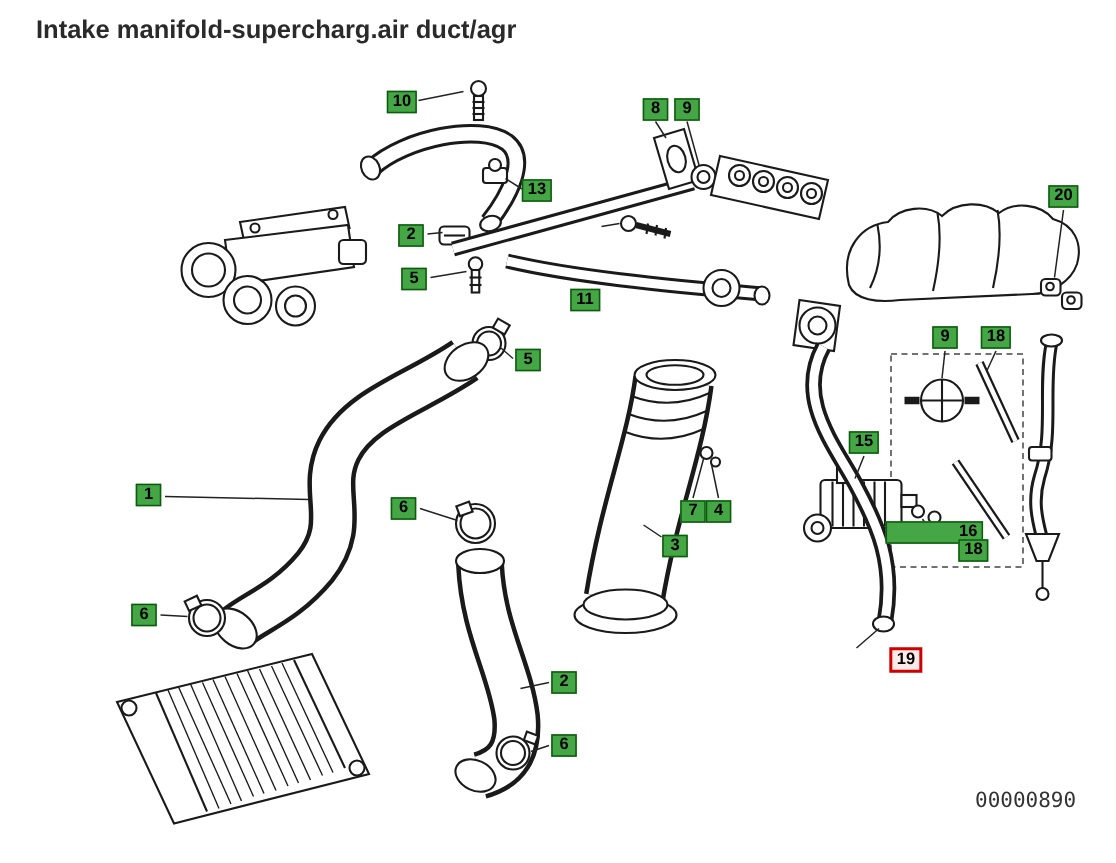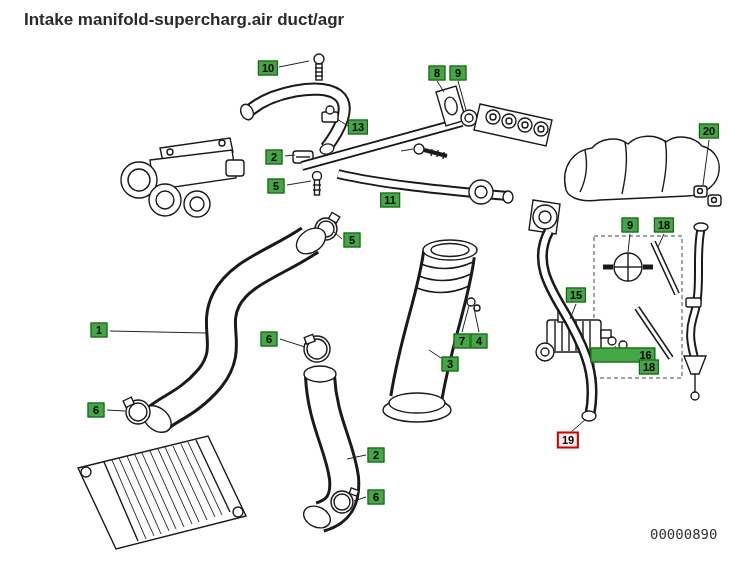--- a/index.html
+++ b/index.html
@@ -5,21 +5,21 @@
   html,body{margin:0;padding:0;background:#fff;}
   #page{position:relative;width:744px;height:575px;background:#fff;overflow:hidden;
         font-family:"Liberation Sans",sans-serif;}
   #title{position:absolute;left:24px;top:10px;font-size:17px;font-weight:bold;color:#2a2a2a;}
   #diagram-svg{position:absolute;left:0;top:0;}
   #labels-layer{position:absolute;left:0;top:0;width:744px;height:535px;pointer-events:none;}
   .part-label{position:absolute;transform:translate(-50%,-50%);
       background:#44a644;border:1px solid #0e5a0e;color:#000;
       font:bold 11px/13px "Liberation Sans",sans-serif;
       padding:0 3px;min-width:9px;text-align:center;cursor:pointer;pointer-events:auto;}
-  .part-label.highlighted{border:2px solid #d10000;background:#ffeaea;}
+  .part-label.highlighted{border:2px solid #d10000;background:#ffeaea;margin-left:36px;}
   #part-number{position:absolute;left:650px;top:526px;font-size:14px;color:#333;
       font-family:"DejaVu Sans Mono",monospace;}
   .s1{fill:none;stroke:#1a1a1a;stroke-width:1.4;}
   .wf{fill:#fff;stroke:#1a1a1a;stroke-width:1.4;}
   .tubeO{fill:none;stroke:#1a1a1a;}
   .tubeI{fill:none;stroke:#fff;}
   .leader{stroke:#222;stroke-width:1;}
   .hatch{stroke:#1a1a1a;stroke-width:0.9;}
   .dash{fill:none;stroke:#444;stroke-width:1;stroke-dasharray:4 3;}
 </style>

